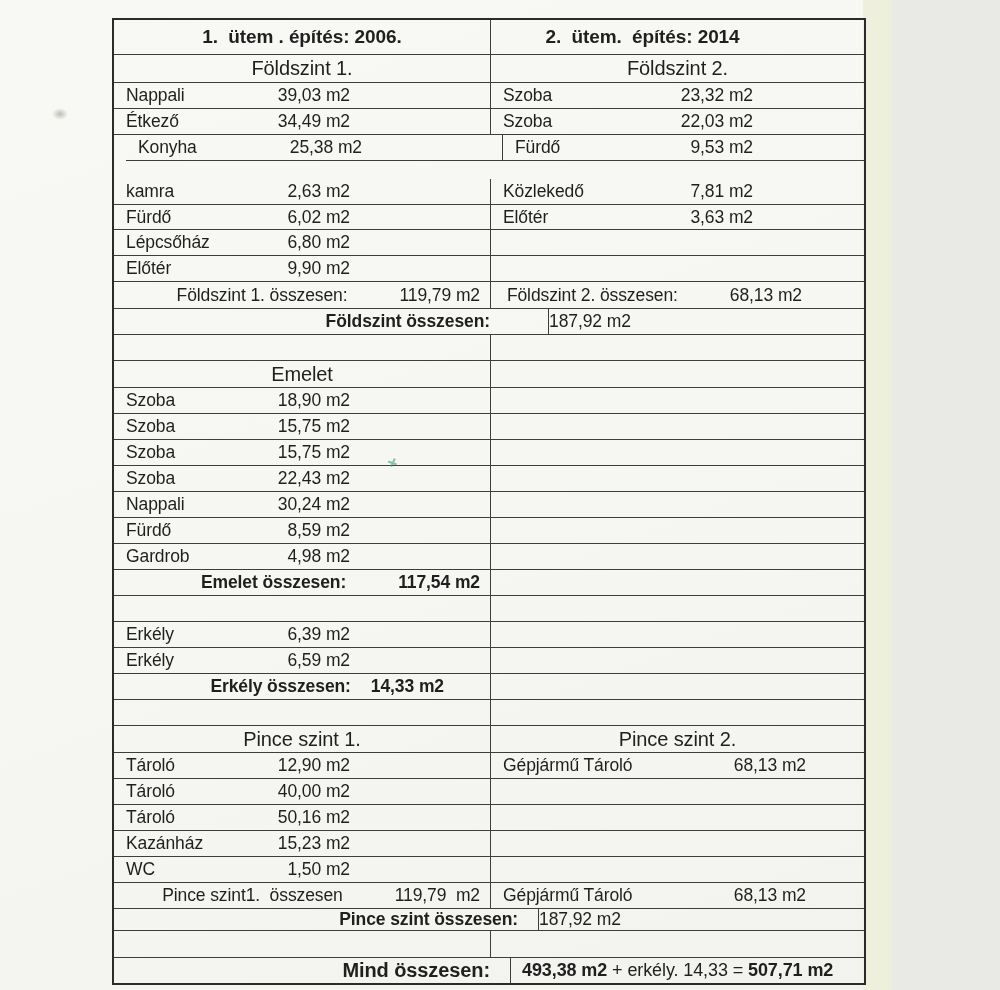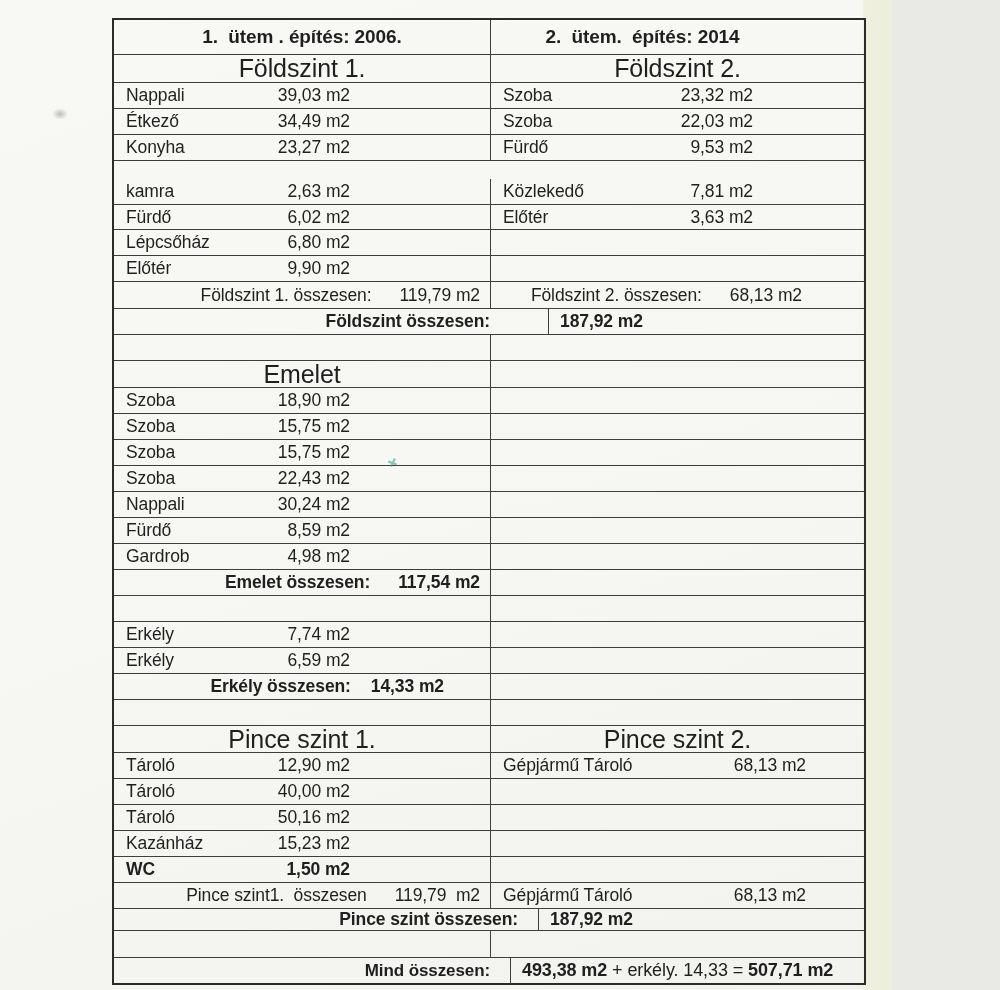--- a/index.html
+++ b/index.html
@@ -25,34 +25,34 @@
   }
   .row{display:flex;border-bottom:1.5px solid #3d3d3d;}
   .row:last-child{border-bottom:none;}
   .cell{
     display:flex;align-items:center;overflow:hidden;
     white-space:pre;font-size:17.5px;letter-spacing:-0.1px;
   }
   .cl{width:376px;flex:none;}
   .cr{flex:1;border-left:1.6px solid #3d3d3d;}
   .k-header{justify-content:center;font-weight:bold;font-size:19px;}
-  .k-section{justify-content:center;font-size:25px;}
+  .k-section{justify-content:center;font-size:20px;}
   .k-data .lbl{padding-left:12px;}
   .k-data .val{margin-left:auto;}
   .cl.k-data .val{padding-right:140px;}
   .cr.k-data .val{padding-right:111px;}
-  .k-sum,.k-sumbold{justify-content:flex-end;gap:28px;}
+  .k-sum,.k-sumbold{justify-content:flex-end;gap:52px;}
   .k-sumbold{font-weight:bold;}
   .cl.k-sum .val,.cl.k-sumbold .val{padding-right:10px;}
   .cr.k-sum .val{padding-right:62px;}
   .k-boldlabel{justify-content:flex-end;font-weight:bold;padding-right:58px;}
-  .k-boldvalue{font-weight:bold;padding-left:11px;}
+  .k-boldvalue{font-weight:normal;}
   .k-final{padding-left:11px;font-size:18px;}
   .k-final .b{font-weight:bold;}
-  .big{font-size:17px;text-align:right;}
+  .big{font-size:20px;text-align:right;}
   
   .smudge{
     position:absolute;left:52px;top:108px;width:16px;height:12px;border-radius:50%;
     background:radial-gradient(ellipse at center,rgba(125,118,105,0.45) 0%,rgba(125,118,105,0) 70%);
   }
   .green-mark{
     position:absolute;left:388px;top:458px;width:9px;height:9px;opacity:0.6;
   }
   .green-mark::before,.green-mark::after{
     content:"";position:absolute;background:#3f9d86;
@@ -86,22 +86,22 @@
         <div class="cell cr k-section"><span>Földszint 2.</span></div>
       </div>
       <div class="row" style="height: 25px;">
         <div class="cell cl k-data"><span class="lbl">Nappali</span><span class="val">39,03 m2</span></div>
         <div class="cell cr k-data"><span class="lbl">Szoba</span><span class="val">23,32 m2</span></div>
       </div>
       <div class="row" style="height: 25px;">
         <div class="cell cl k-data"><span class="lbl">Étkező</span><span class="val">34,49 m2</span></div>
         <div class="cell cr k-data"><span class="lbl">Szoba</span><span class="val">22,03 m2</span></div>
       </div>
-      <div class="row" style="height: 25px;">
-        <div class="cell cl k-data"><span class="lbl">Konyha</span><span class="val">23,27 m2</span></div>
+      <div class="row" style="height: 25px; margin-left: 12px;">
+        <div class="cell cl k-data"><span class="lbl">Konyha</span><span class="val">25,38 m2</span></div>
         <div class="cell cr k-data"><span class="lbl">Fürdő</span><span class="val">9,53 m2</span></div>
       </div>
       <div class="row" style="height: 25px; margin-top: 18px;">
         <div class="cell cl k-data"><span class="lbl">kamra</span><span class="val">2,63 m2</span></div>
         <div class="cell cr k-data"><span class="lbl">Közlekedő</span><span class="val">7,81 m2</span></div>
       </div>
       <div class="row" style="height: 24px;">
         <div class="cell cl k-data"><span class="lbl">Fürdő</span><span class="val">6,02 m2</span></div>
         <div class="cell cr k-data"><span class="lbl">Előtér</span><span class="val">3,63 m2</span></div>
       </div>
@@ -159,21 +159,21 @@
       </div>
       <div class="row" style="height: 25px;">
         <div class="cell cl k-sumbold"><span class="lbl">Emelet összesen:</span><span class="val">117,54 m2</span></div>
         <div class="cell cr k-empty"></div>
       </div>
       <div class="row" style="height: 25px;">
         <div class="cell cl k-empty"></div>
         <div class="cell cr k-empty"></div>
       </div>
       <div class="row" style="height: 25px;">
-        <div class="cell cl k-data"><span class="lbl">Erkély</span><span class="val">7,74 m2</span></div>
+        <div class="cell cl k-data"><span class="lbl">Erkély</span><span class="val">6,39 m2</span></div>
         <div class="cell cr k-empty"></div>
       </div>
       <div class="row" style="height: 25px;">
         <div class="cell cl k-data"><span class="lbl">Erkély</span><span class="val">6,59 m2</span></div>
         <div class="cell cr k-empty"></div>
       </div>
       <div class="row" style="height: 25px;">
         <div class="cell cl k-sumbold" style="gap: 20px;"><span class="lbl">Erkély összesen:</span><span class="val" style="padding-right: 46px;">14,33 m2</span></div>
         <div class="cell cr k-empty"></div>
       </div>
@@ -194,21 +194,21 @@
         <div class="cell cr k-empty"></div>
       </div>
       <div class="row" style="height: 25px;">
         <div class="cell cl k-data"><span class="lbl">Tároló</span><span class="val">50,16 m2</span></div>
         <div class="cell cr k-empty"></div>
       </div>
       <div class="row" style="height: 25px;">
         <div class="cell cl k-data"><span class="lbl">Kazánház</span><span class="val">15,23 m2</span></div>
         <div class="cell cr k-empty"></div>
       </div>
-      <div class="row" style="height: 25px; font-weight: bold;">
+      <div class="row" style="height: 25px;">
         <div class="cell cl k-data"><span class="lbl">WC</span><span class="val">1,50 m2</span></div>
         <div class="cell cr k-empty"></div>
       </div>
       <div class="row" style="height: 25px;">
         <div class="cell cl k-sum"><span class="lbl">Pince szint1.  összesen</span><span class="val">119,79  m2</span></div>
         <div class="cell cr k-data"><span class="lbl">Gépjármű Tároló</span><span class="val" style="padding-right: 58px;">68,13 m2</span></div>
       </div>
       <div class="row" style="height: 21px;">
         <div class="cell cl k-boldlabel" style="padding-right: 20px; padding-left: 28px;"><span>Pince szint összesen:</span></div>
         <div class="cell cr k-boldvalue"><span>187,92 m2</span></div>

